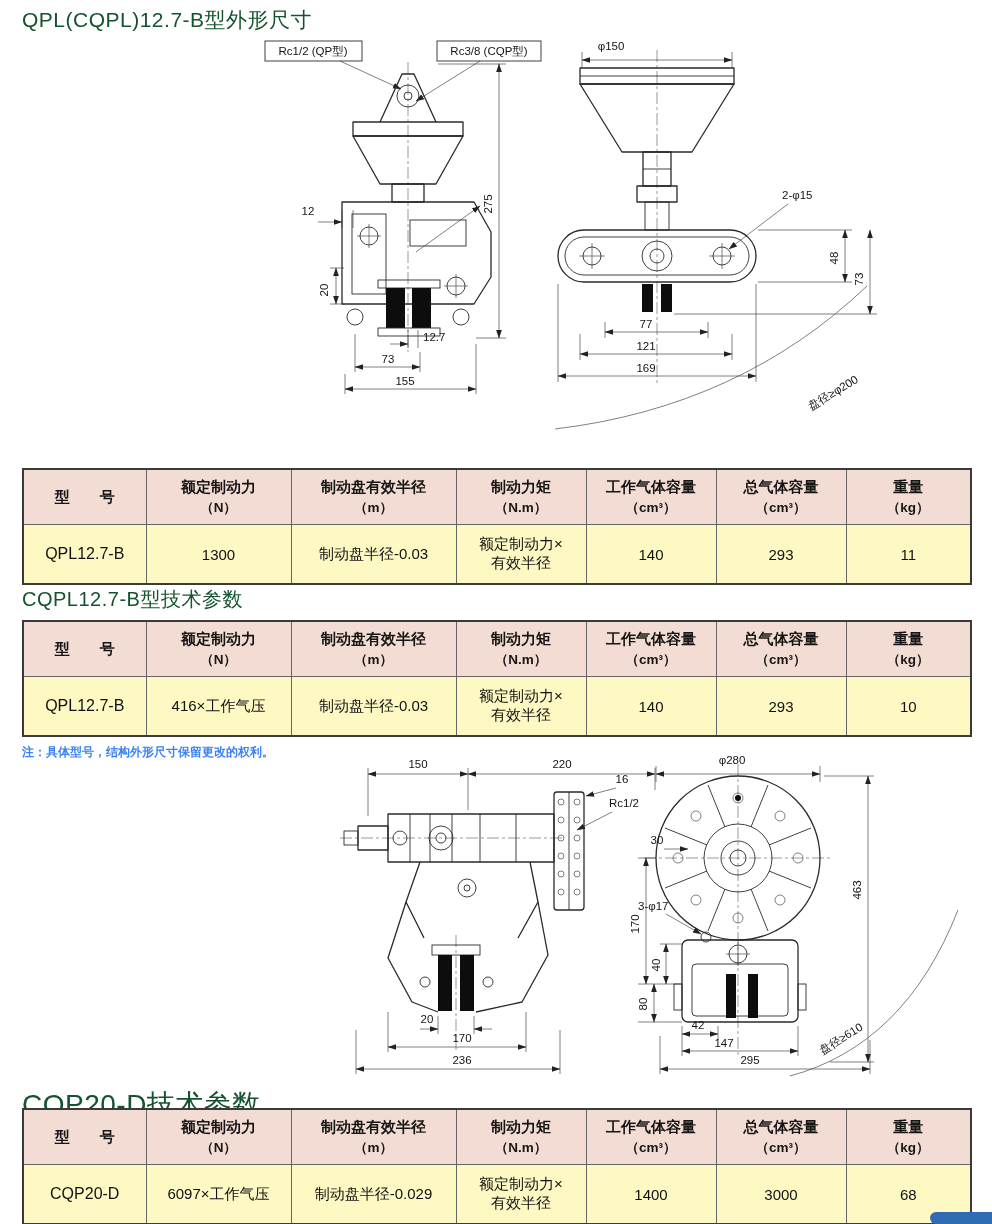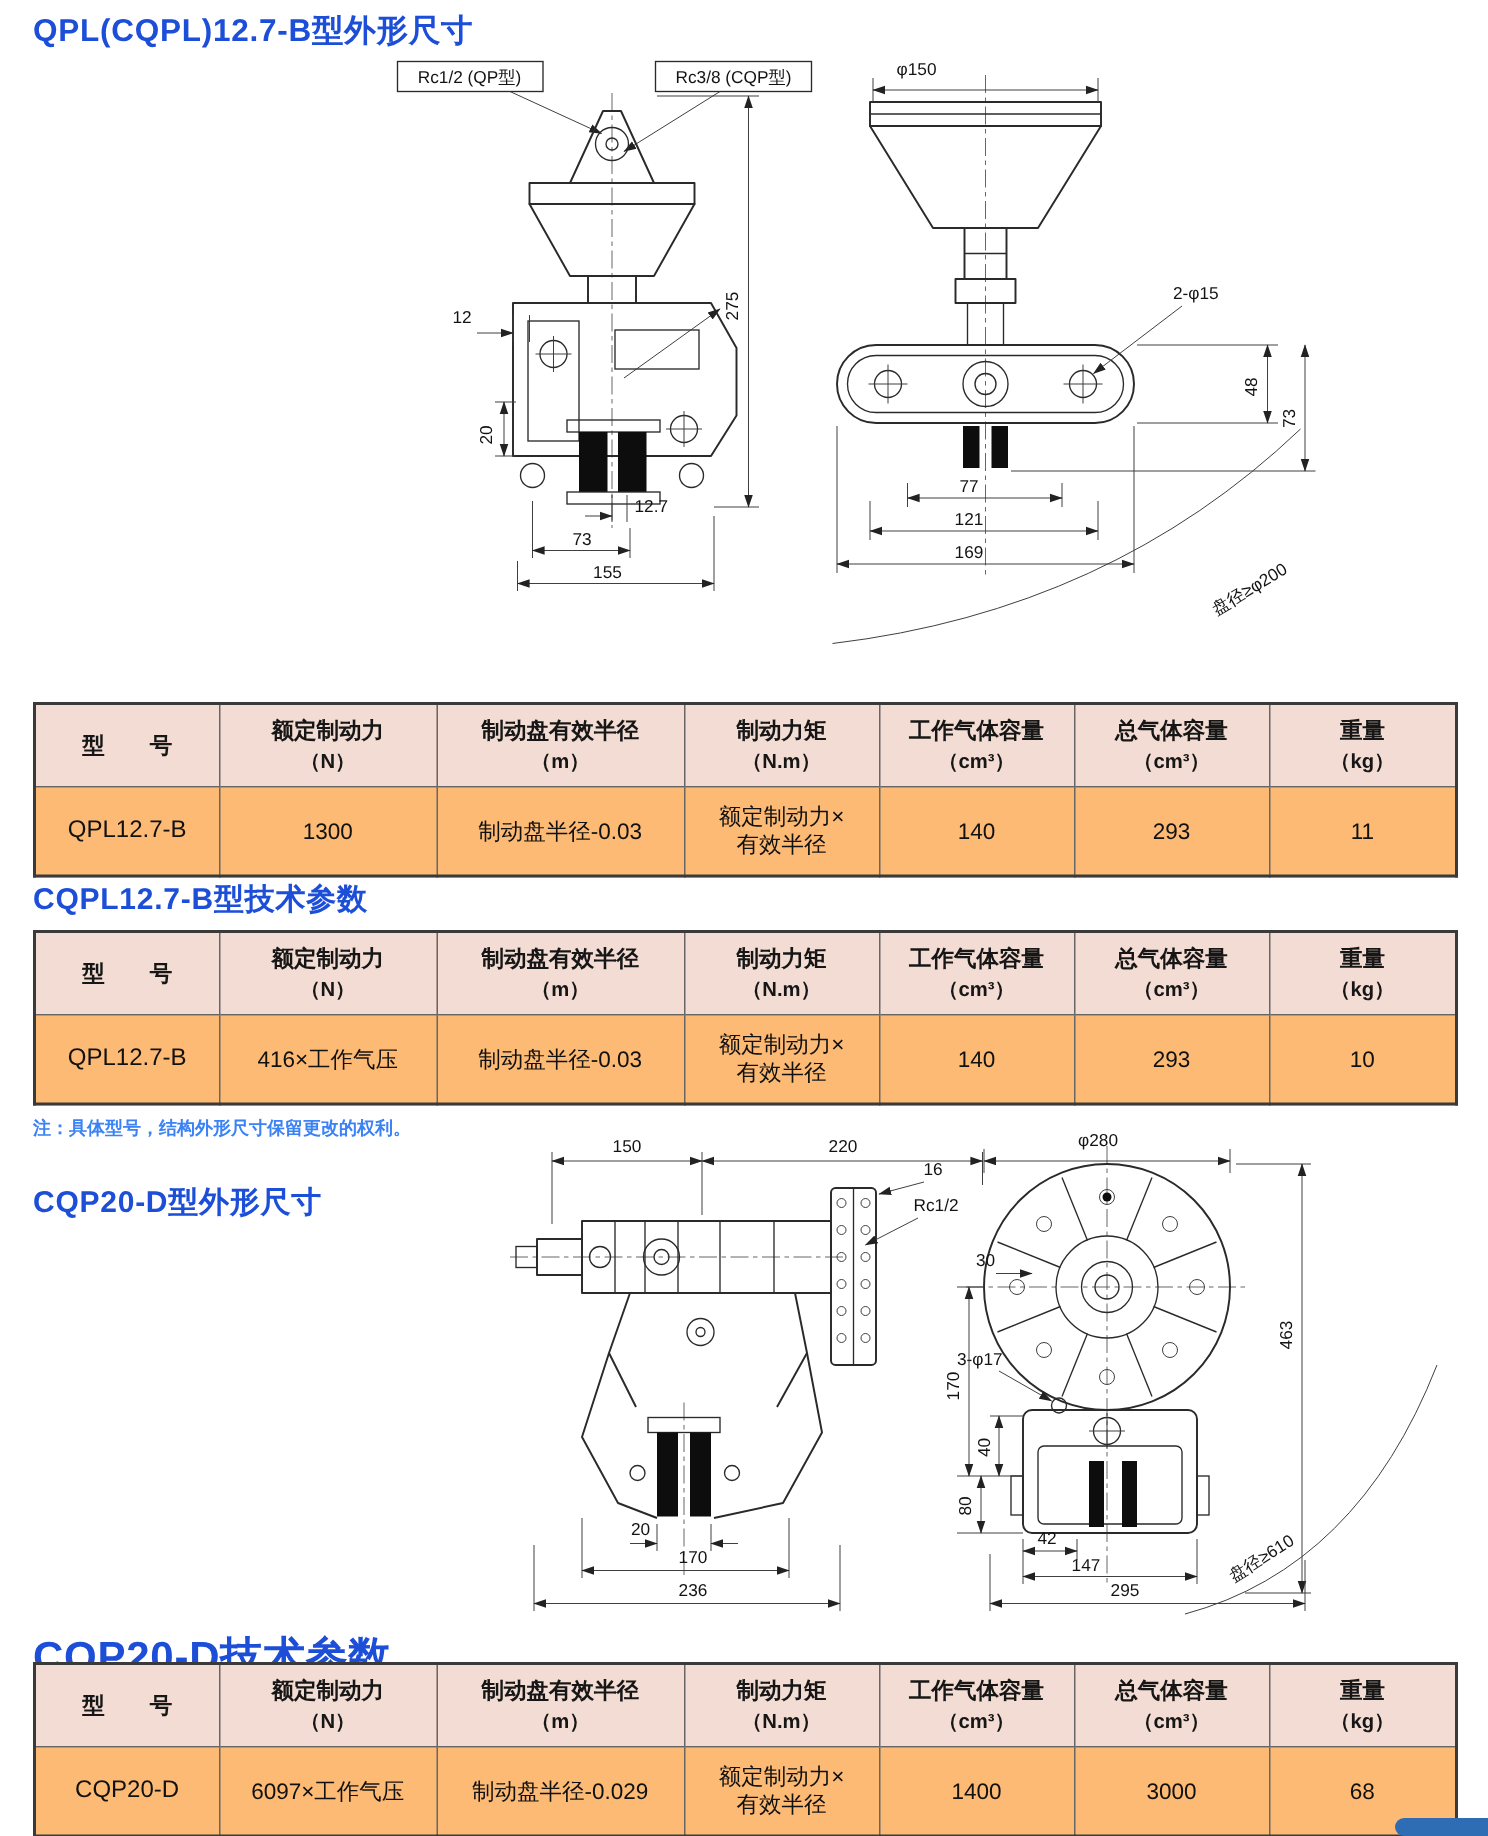--- a/index.html
+++ b/index.html
@@ -1,25 +1,25 @@
 <!DOCTYPE html>
 <html><head>
 <meta charset="utf-8">
 <style>
   html,body{margin:0;padding:0;background:#ffffff;}
   body{font-family:"Liberation Sans","DejaVu Sans",sans-serif;color:#111;}
   .page{position:relative;width:992px;height:1224px;background:#fff;overflow:hidden;}
-  .heading{position:absolute;left:22px;font-weight:700;color:#1d4ed8;letter-spacing:.5px;white-space:nowrap;}
+  .heading{position:absolute;left:22px;font-weight:400;color:#14532d;letter-spacing:.5px;white-space:nowrap;}
   .heading.h1{top:6px;font-size:21px;}
   .heading.h2{top:438px;font-size:20px;margin-top:37px;}
   .heading.h3{top:586px;font-size:20px;}
   .heading.h4{top:788px;font-size:20px;}
   .heading.h5{top:1086px;font-size:28px;}
   .note{position:absolute;left:22px;top:744px;font-size:12px;font-weight:700;color:#3b82f6;}
-  .spec{position:absolute;left:22px;width:948px;border-collapse:collapse;table-layout:fixed;text-align:center;border:2px solid #3a3a3a;background:#fdba74;}
+  .spec{position:absolute;left:22px;width:948px;border-collapse:collapse;table-layout:fixed;text-align:center;border:2px solid #3a3a3a;background:#fef9c3;}
   .spec th,.spec td{border:1px solid #666;vertical-align:middle;padding:2px;}
   .spec th{background:#f3dcd3;font-size:15px;font-weight:700;height:50px;color:#161616;}
   .spec td{font-size:15px;height:54px;color:#111;}
   .spec .hl2{font-size:13.5px;margin-top:2px;font-weight:700;}
   .spec td.model{font-size:16px;}
   .t1{top:468px;} .t2{top:620px;} .t3{top:1108px;}
   .accent{position:absolute;left:930px;top:1212px;width:62px;height:12px;background:#2e6db4;border-radius:6px 0 0 6px;}
   .drawing{position:absolute;}
   .drawing text{font-size:11.5px;fill:#131313;}
   .ol{fill:none;stroke:#2a2a2a;stroke-width:1.3;stroke-linejoin:round;}
@@ -285,21 +285,20 @@
           </td>
         <td>140</td>
         <td>293</td>
         <td>10</td>
       </tr>
     </tbody>
   </table>
 
   <div class="note">注：具体型号，结构外形尺寸保留更改的权利。</div>
 
-  <div class="heading h4">CQP20-D型外形尺寸</div>
 
   <svg class="drawing" style="left:330px;top:750px;" width="640" height="330" viewBox="0 0 640 330">
 
     <g>
       <line class="cl" x1="126" y1="185" x2="126" y2="300"></line>
       <line class="cl" x1="10" y1="88" x2="235" y2="88"></line>
       <rect class="ol" x="58" y="64" width="166" height="48"></rect>
       <line class="md" x1="80" y1="64" x2="80" y2="112"></line>
       <line class="md" x1="100" y1="64" x2="100" y2="112"></line>
       <line class="md" x1="122" y1="64" x2="122" y2="112"></line>

